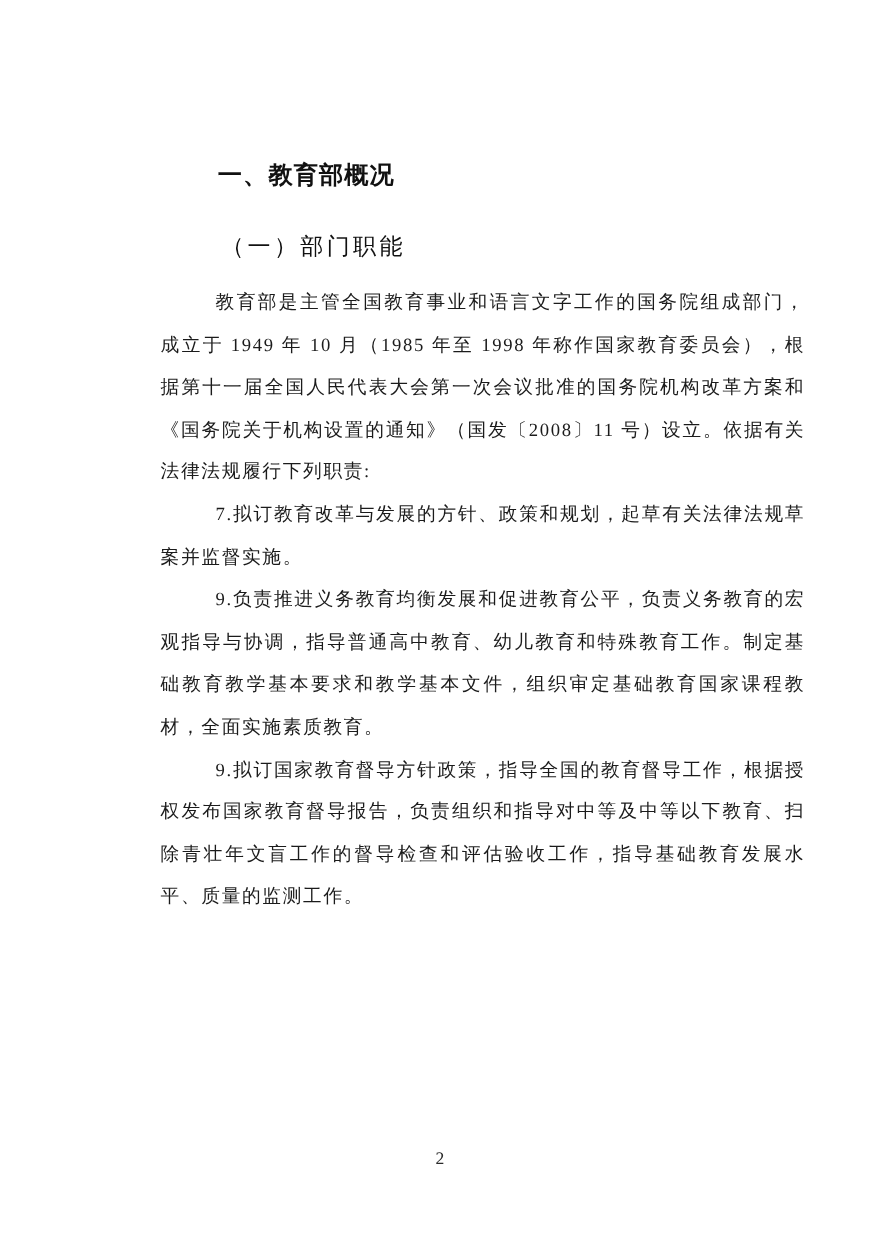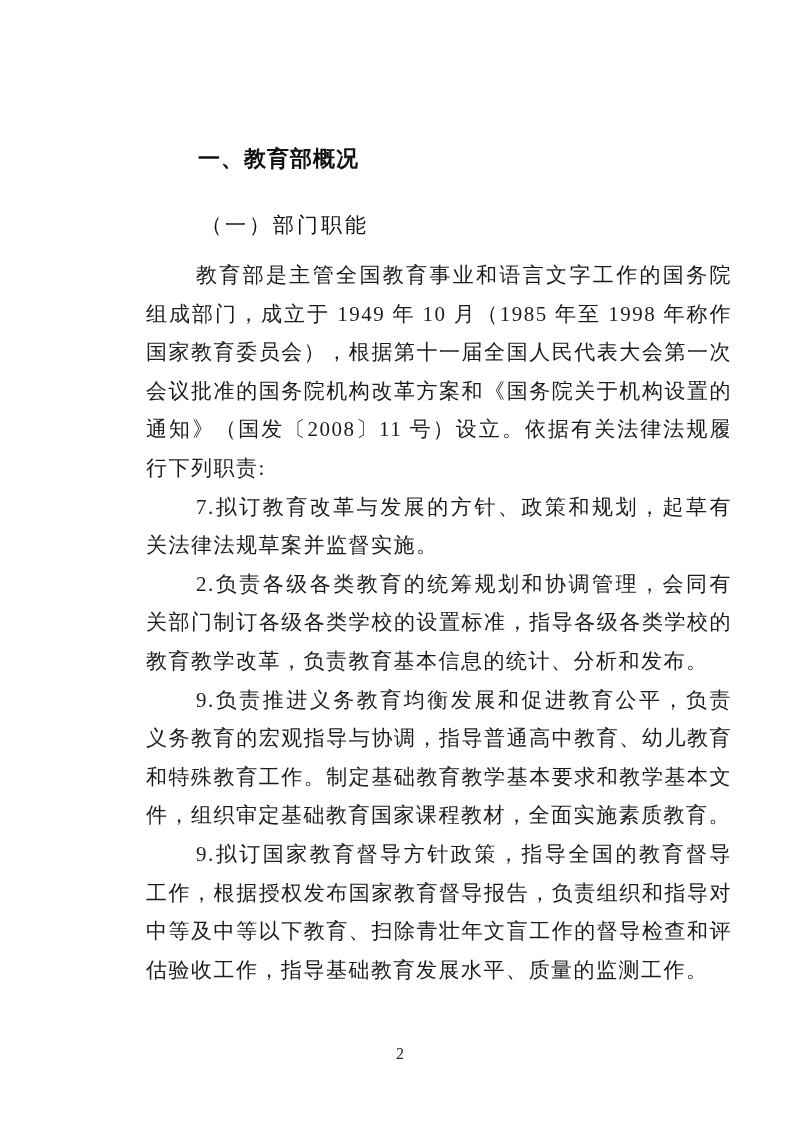--- a/index.html
+++ b/index.html
@@ -43,21 +43,21 @@
     line-height: 25px;
     letter-spacing: 3px;
     margin-top: 40px;
     padding-left: 55px;
     color: #111111;
   }
 
   .content {
     margin-top: 19px;
     font-family: "Liberation Serif", "DejaVu Serif", serif;
-    font-size: 21px;
+    font-size: 17px;
     line-height: 38.6px;
     letter-spacing: 1.5px;
     text-align: justify;
     color: #1b1b1b;
   }
 
   .content p {
     margin: 0;
     text-indent: 50px;
   }
@@ -80,21 +80,20 @@
 <div class="page">
   <div class="doc-body">
 
     <div class="heading-1">一、教育部概况</div>
 
     <div class="heading-2">（一）部门职能</div>
 
     <div class="content">
       <p>教育部是主管全国教育事业和语言文字工作的国务院组成部门，成立于 1949 年 10 月（1985 年至 1998 年称作国家教育委员会），根据第十一届全国人民代表大会第一次会议批准的国务院机构改革方案和《国务院关于机构设置的通知》（国发〔2008〕11 号）设立。依据有关法律法规履行下列职责:</p>
       <p>7.拟订教育改革与发展的方针、政策和规划，起草有关法律法规草案并监督实施。</p>
-      <p>2.负责各级各类教育的统筹规划和协调管理，会同有关部门制订各级各类学校的设置标准，指导各级各类学校的教育教学改革，负责教育基本信息的统计、分析和发布。</p>
       <p>9.负责推进义务教育均衡发展和促进教育公平，负责义务教育的宏观指导与协调，指导普通高中教育、幼儿教育和特殊教育工作。制定基础教育教学基本要求和教学基本文件，组织审定基础教育国家课程教材，全面实施素质教育。</p>
       <p>9.拟订国家教育督导方针政策，指导全国的教育督导工作，根据授权发布国家教育督导报告，负责组织和指导对中等及中等以下教育、扫除青壮年文盲工作的督导检查和评估验收工作，指导基础教育发展水平、质量的监测工作。</p>
     </div>
 
   </div>
 
   <div class="page-footer">2</div>
 </div>
 
 </body></html>

